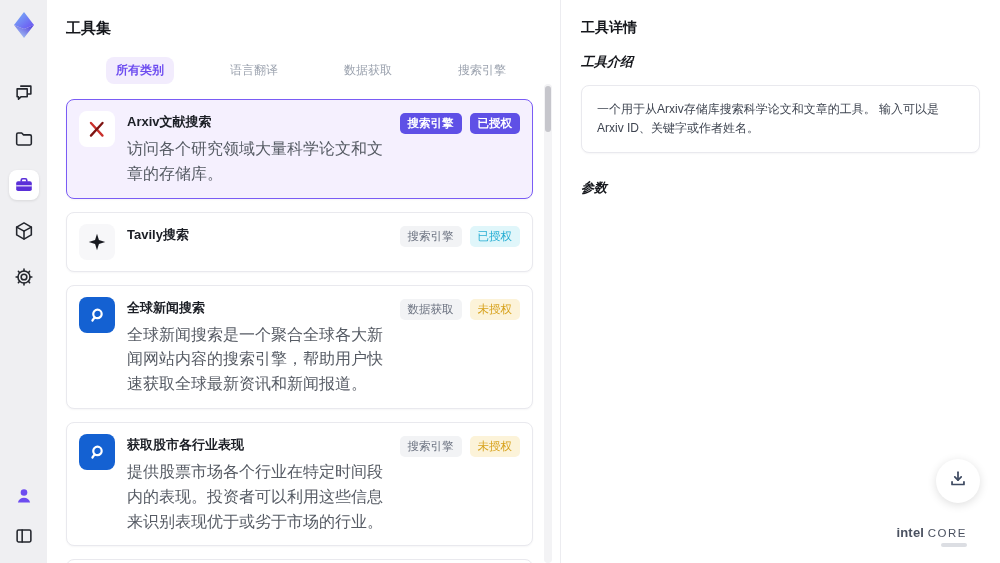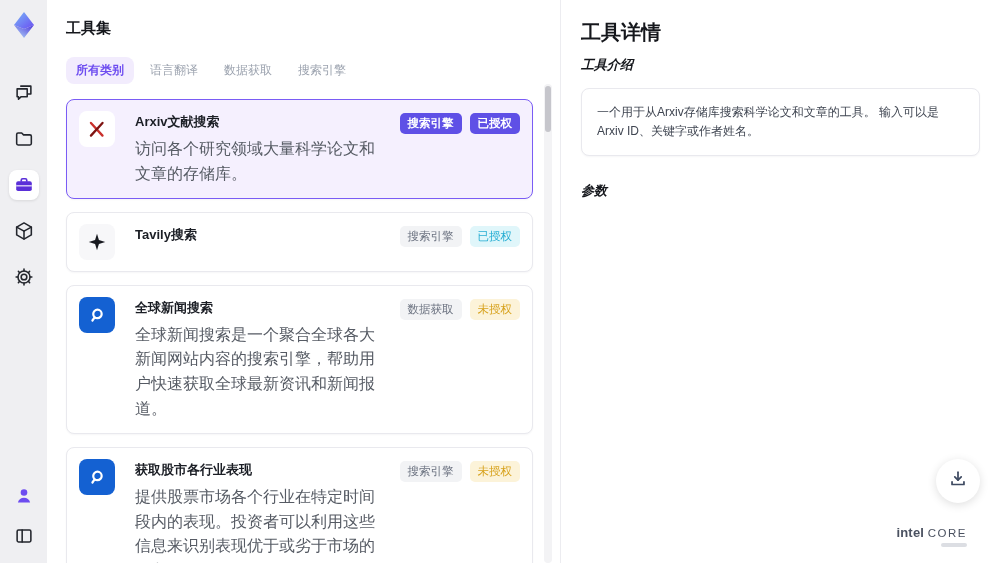--- a/index.html
+++ b/index.html
@@ -28,25 +28,25 @@
   .rail svg { display:block; }
 
   
   .content { flex:1; display:flex; min-width:0; }
   .list-pane {
     width:514px; flex:none; position:relative; overflow:hidden;
     border-right:1px solid #ececf0; padding:12px 27px 0 19px;
   }
   .page-title { font-size:15px; font-weight:bold; color:#15171c; margin:7px 0 19px; }
   .tabs { display:flex; gap:6px; margin-bottom:15px; }
-  .tab { font-size:12px; color:#9ca3af; padding:5px 10px; border-radius:8px; cursor:pointer; white-space:nowrap; }
+  .tab { font-size:12px; color:#9ca3af; padding:5px 10px; border-radius:8px; cursor:pointer; white-space:nowrap;margin-left:40px; }
   .tab.active { background:#f2ecfd; color:#6d4cf0; font-weight:bold; }
   .cards { display:flex; flex-direction:column; gap:13px; }
   .card {
-    display:flex; gap:20px; padding:11px 12px;
+    display:flex; gap:12px; padding:11px 12px;
     border:1px solid #e9e9ee; border-radius:8px; background:#fff;
     box-shadow:0 1px 2px rgba(16,24,40,.04); cursor:pointer;
   }
   .card.selected { background:#f5f0fe; border:1.5px solid #7a5cf5; }
   .tool-icon {
     width:36px; height:36px; border-radius:8px; flex:none;
     display:flex; align-items:center; justify-content:center; background:#f7f7f9;
   }
   .tool-icon.blue { background:#1461d2; }
   .tool-icon.white { background:#ffffff; }
@@ -64,21 +64,21 @@
     position:absolute; top:84px; bottom:0; right:8px; width:8px;
     background:#f3f3f5; border-radius:4px;
   }
   .scroll-thumb {
     position:absolute; top:2px; left:1px; width:6px; height:46px;
     background:#c6c6cc; border-radius:3px; cursor:pointer;
   }
 
   
   .detail-pane { flex:1; position:relative; padding:12px 20px; background:#ffffff; }
-  .detail-title { font-size:20px; font-weight:bold; margin:7px 0 10px; color:#15171c; }
+  .detail-title { font-size:14px; font-weight:bold; margin:7px 0 16px; color:#15171c; }
   .section-heading { font-size:13px; font-weight:bold; margin:0 0 14px; color:#15171c;font-style:italic; }
   .detail-card {
     border:1px solid #e9e9ee; border-radius:8px; background:#fff;
     box-shadow:0 1px 2px rgba(16,24,40,.04);
     padding:14px 15px; font-size:12px; color:#3f4551; margin-bottom:26px; line-height:1.6;
   }
   .param-name { font-weight:bold; font-size:12.5px; color:#1b1e25; }
   .param-type { font-size:11px; color:#9ca3af; margin-left:6px; }
   .param-req  { font-size:11px; color:#ef4d48; margin-left:6px; }
   .param-desc { margin-top:9px; font-size:12px; color:#3f4551; }

